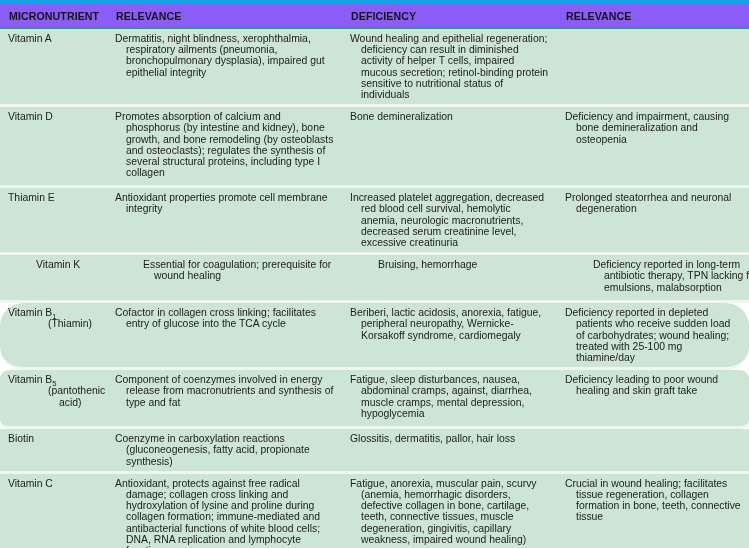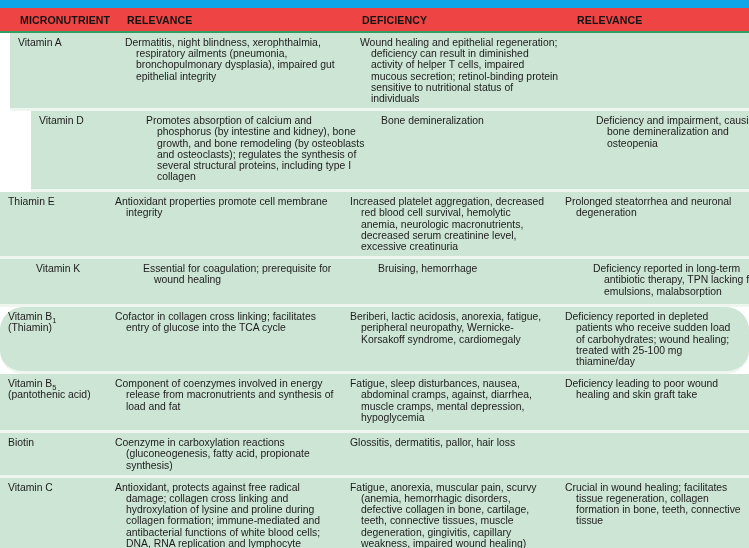--- a/index.html
+++ b/index.html
@@ -16,25 +16,25 @@
   .table {
     width: 749px;
     height: 548px;
     display: flex;
     flex-direction: column;
     background: #ffffff;
   }
   .thead {
     display: grid;
     grid-template-columns: 107px 235px 215px 192px;
-    background: #ef4444;
-    border-top: 8px solid #0ea5e9;
+    background: #8b5cf6;
+    border-top: 4px solid #0ea5e9;
     border-bottom: 2px solid #2f9e63;
     align-items: center;
-    padding: 6px 0 5px 12px;
+    padding: 6px 0 5px 1px;
     flex: 0 0 auto;
   }
   .th {
     font-size: 10.6px;
     font-weight: bold;
     color: #141414;
     letter-spacing: 0.1px;
     padding-left: 8px;
     padding-right: 4px;
   }
@@ -47,20 +47,21 @@
   }
   .cell {
     font-size: 10.4px;
     line-height: 11.2px;
     color: #1c1c1c;
     padding: 4px 8px 4px 19px;
     text-indent: -11px;
   }
   .cell .note {
     display: block;
+    margin-left: 40px;
   }
   .filler {
     flex: 1 1 auto;
     background: #cde5d4;
   }
   sub {
     font-size: 7.5px;
     line-height: 0;
   }
 </style>
@@ -69,27 +70,27 @@
 
 <div class="table">
 
   <div class="thead">
     <div class="th">MICRONUTRIENT</div>
     <div class="th">RELEVANCE</div>
     <div class="th">DEFICIENCY</div>
     <div class="th">RELEVANCE</div>
   </div>
 
-  <div class="row" style="min-height:74px;margin-left:10px;">
+  <div class="row" style="min-height:74px;">
     <div class="cell"><span>Vitamin A</span><sub></sub><span class="note"></span></div>
     <div class="cell">Dermatitis, night blindness, xerophthalmia, respiratory ailments (pneumonia, bronchopulmonary dysplasia), impaired gut epithelial integrity</div>
     <div class="cell">Wound healing and epithelial regeneration; deficiency can result in diminished activity of helper T cells, impaired mucous secretion; retinol-binding protein sensitive to nutritional status of individuals</div>
   </div>
 
-  <div class="row" style="min-height:78px;margin-left:31px;">
+  <div class="row" style="min-height:78px;">
     <div class="cell"><span>Vitamin D</span><sub></sub><span class="note"></span></div>
     <div class="cell">Promotes absorption of calcium and phosphorus (by intestine and kidney), bone growth, and bone remodeling (by osteoblasts and osteoclasts); regulates the synthesis of several structural proteins, including type I collagen</div>
     <div class="cell">Bone demineralization</div>
     <div class="cell">Deficiency and impairment, causing bone demineralization and osteopenia</div>
   </div>
 
   <div class="row" style="min-height:58px;">
     <div class="cell"><span>Thiamin E</span><sub></sub><span class="note"></span></div>
     <div class="cell">Antioxidant properties promote cell membrane integrity</div>
     <div class="cell">Increased platelet aggregation, decreased red blood cell survival, hemolytic anemia, neurologic macronutrients, decreased serum creatinine level, excessive creatinuria</div>
@@ -103,23 +104,23 @@
     <div class="cell">Deficiency reported in long-term antibiotic therapy, TPN lacking fat emulsions, malabsorption</div>
   </div>
 
   <div class="row" style="min-height:56px;border-radius:23px;">
     <div class="cell"><span>Vitamin B</span><sub>1</sub><span class="note">(Thiamin)</span></div>
     <div class="cell">Cofactor in collagen cross linking; facilitates entry of glucose into the TCA cycle</div>
     <div class="cell">Beriberi, lactic acidosis, anorexia, fatigue, peripheral neuropathy, Wernicke-Korsakoff syndrome, cardiomegaly</div>
     <div class="cell">Deficiency reported in depleted patients who receive sudden load of carbohydrates; wound healing; treated with 25-100 mg thiamine/day</div>
   </div>
 
-  <div class="row" style="min-height:56px;">
+  <div class="row" style="min-height:56px;border-radius:9px;">
     <div class="cell"><span>Vitamin B</span><sub>5</sub><span class="note">(pantothenic acid)</span></div>
-    <div class="cell">Component of coenzymes involved in energy release from macronutrients and synthesis of load and fat</div>
+    <div class="cell">Component of coenzymes involved in energy release from macronutrients and synthesis of type and fat</div>
     <div class="cell">Fatigue, sleep disturbances, nausea, abdominal cramps, against, diarrhea, muscle cramps, mental depression, hypoglycemia</div>
     <div class="cell">Deficiency leading to poor wound healing and skin graft take</div>
   </div>
 
   <div class="row" style="min-height:40px;">
     <div class="cell"><span>Biotin</span><sub></sub><span class="note"></span></div>
     <div class="cell">Coenzyme in carboxylation reactions (gluconeogenesis, fatty acid, propionate synthesis)</div>
     <div class="cell">Glossitis, dermatitis, pallor, hair loss</div>
   </div>
 

